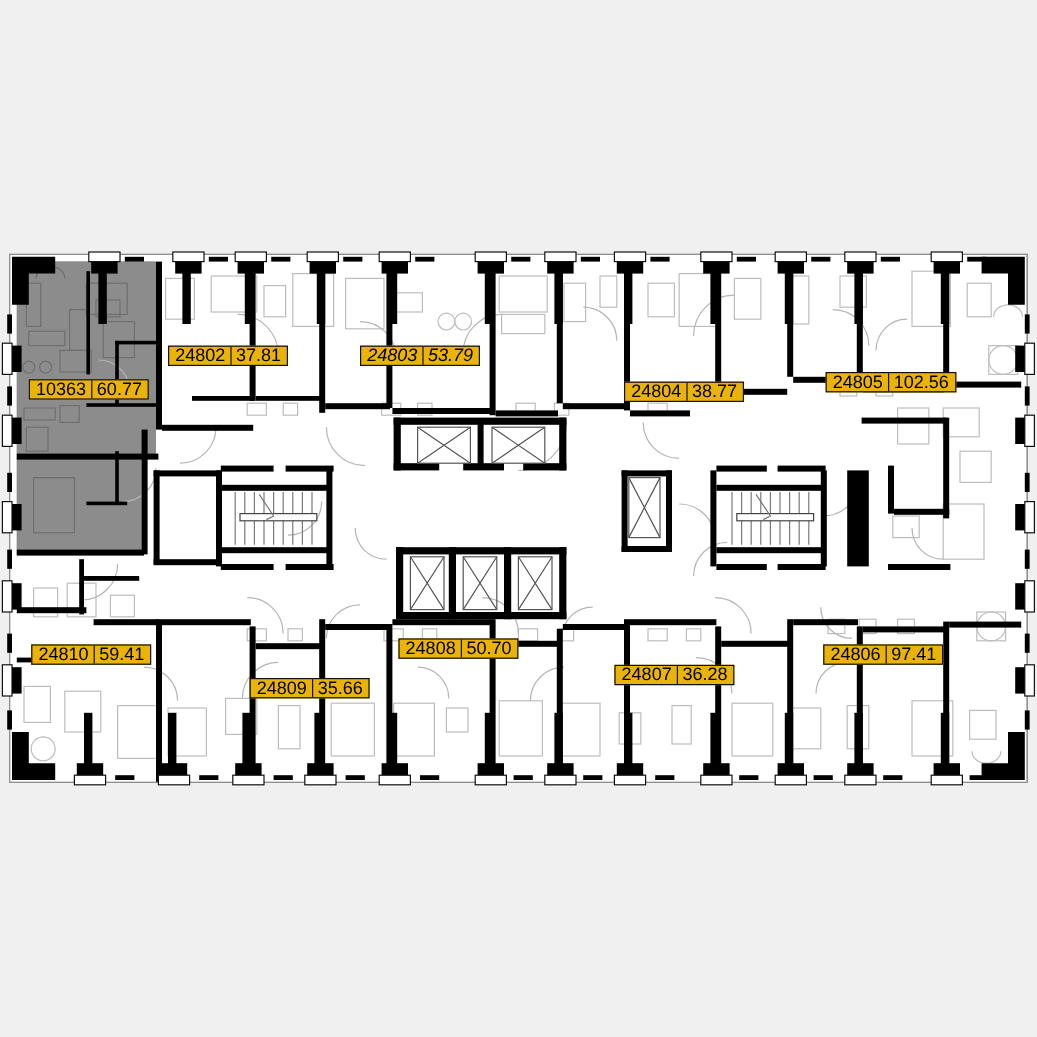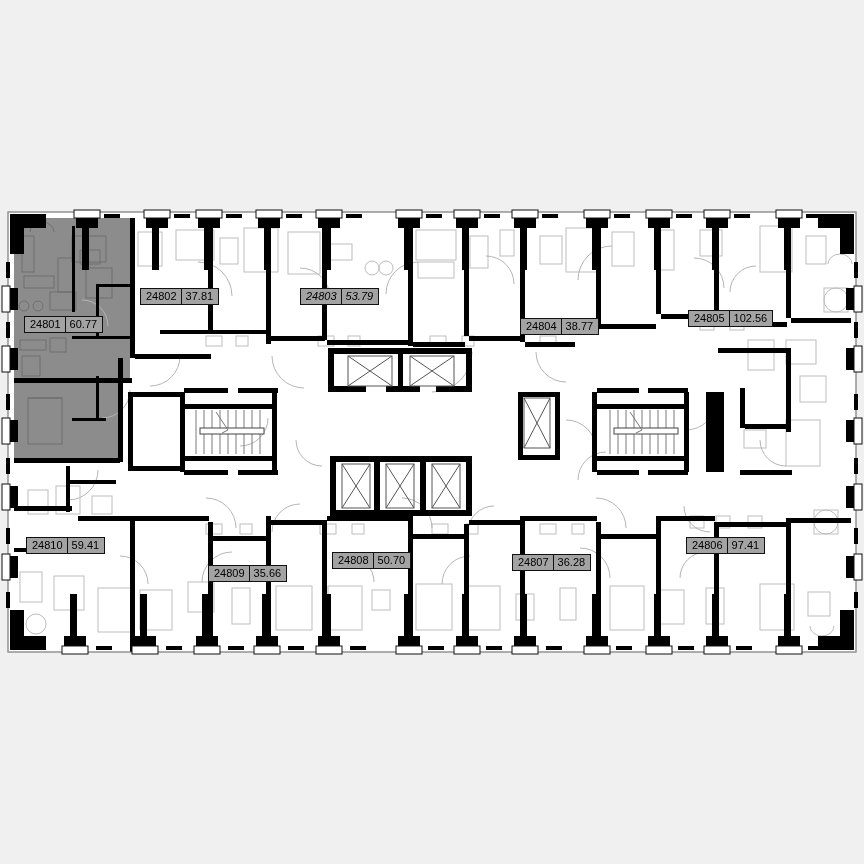--- a/index.html
+++ b/index.html
@@ -6,25 +6,25 @@
   body{
     width:864px;height:864px;
     background:#f0f0f0;
     font-family:"Liberation Sans", sans-serif;
     overflow:hidden;
   }
   #plan-root{position:relative;width:864px;height:864px;}
   #plan-svg{position:absolute;left:0;top:0;}
   .unit-label{
     position:absolute;
-    background:#a3a3a3;
+    background:#eab308;
     border:1px solid #111111;
     height:15px;
     display:flex;align-items:center;
-    font-size:11px;
+    font-size:15px;
     color:#000;
     white-space:nowrap;
     line-height:1;
     z-index:40;
   }
   .unit-label .ul-id{padding:0 4px 0 5px;}
   .unit-label .ul-div{width:1px;height:100%;background:#111;}
   .unit-label .ul-area{padding:0 5px 0 4px;text-align:right;}
 </style>
 </head>
@@ -525,21 +525,21 @@
     <g fill="#000000">
       <path d="M 10,214 L 46,214 L 46,228 L 24,228 L 24,254 L 10,254 Z"></path>
       <path d="M 854,214 L 818,214 L 818,228 L 840,228 L 840,254 L 854,254 Z"></path>
       <path d="M 10,650 L 46,650 L 46,636 L 24,636 L 24,610 L 10,610 Z"></path>
       <path d="M 854,650 L 818,650 L 818,636 L 840,636 L 840,610 L 854,610 Z"></path>
     </g>
 
   </svg>
 
   <div class="unit-label" style="left:24px;top:316px;">
-    <span class="ul-id">24801</span>
+    <span class="ul-id">10363</span>
     <span class="ul-div"></span>
     <span class="ul-area">60.77</span>
   </div>
   <div class="unit-label" style="left:140px;top:288px;">
     <span class="ul-id">24802</span>
     <span class="ul-div"></span>
     <span class="ul-area">37.81</span>
   </div>
   <div class="unit-label" style="left:300px;top:288px;font-style:italic;">
     <span class="ul-id">24803</span>
@@ -559,21 +559,21 @@
   <div class="unit-label" style="left:686px;top:537px;">
     <span class="ul-id">24806</span>
     <span class="ul-div"></span>
     <span class="ul-area">97.41</span>
   </div>
   <div class="unit-label" style="left:512px;top:554px;">
     <span class="ul-id">24807</span>
     <span class="ul-div"></span>
     <span class="ul-area">36.28</span>
   </div>
-  <div class="unit-label" style="left:332px;top:552px;">
+  <div class="unit-label" style="left:332px;top:532px;">
     <span class="ul-id">24808</span>
     <span class="ul-div"></span>
     <span class="ul-area">50.70</span>
   </div>
   <div class="unit-label" style="left:208px;top:565px;">
     <span class="ul-id">24809</span>
     <span class="ul-div"></span>
     <span class="ul-area">35.66</span>
   </div>
   <div class="unit-label" style="left:26px;top:537px;">

